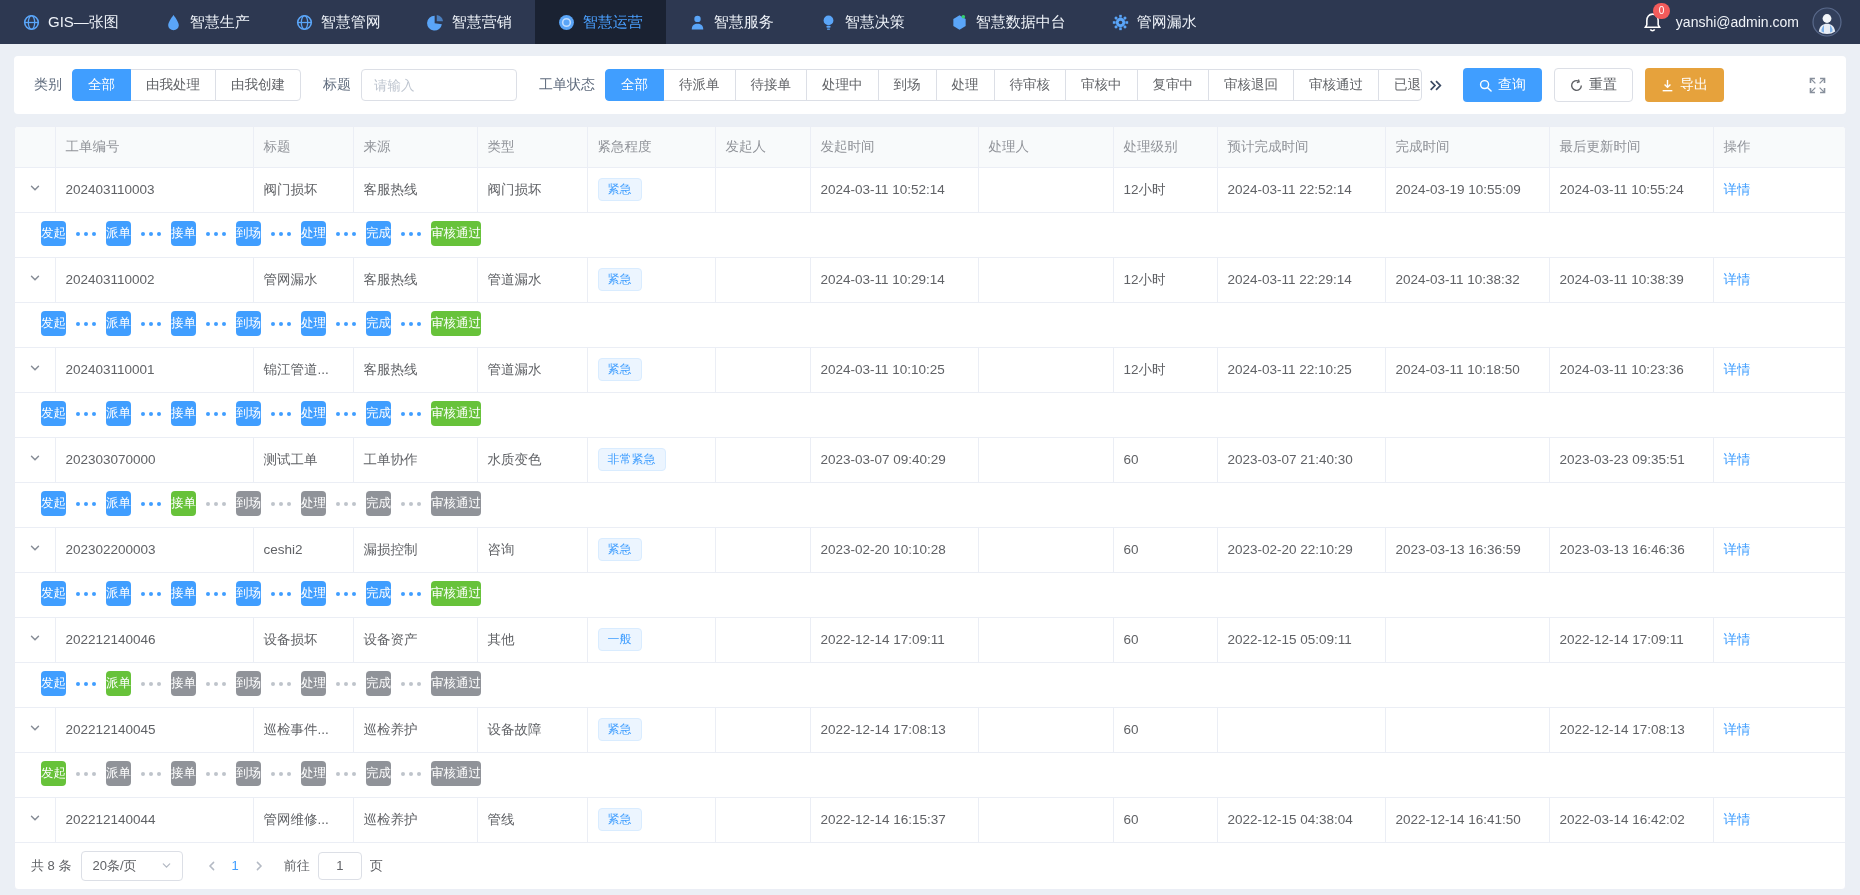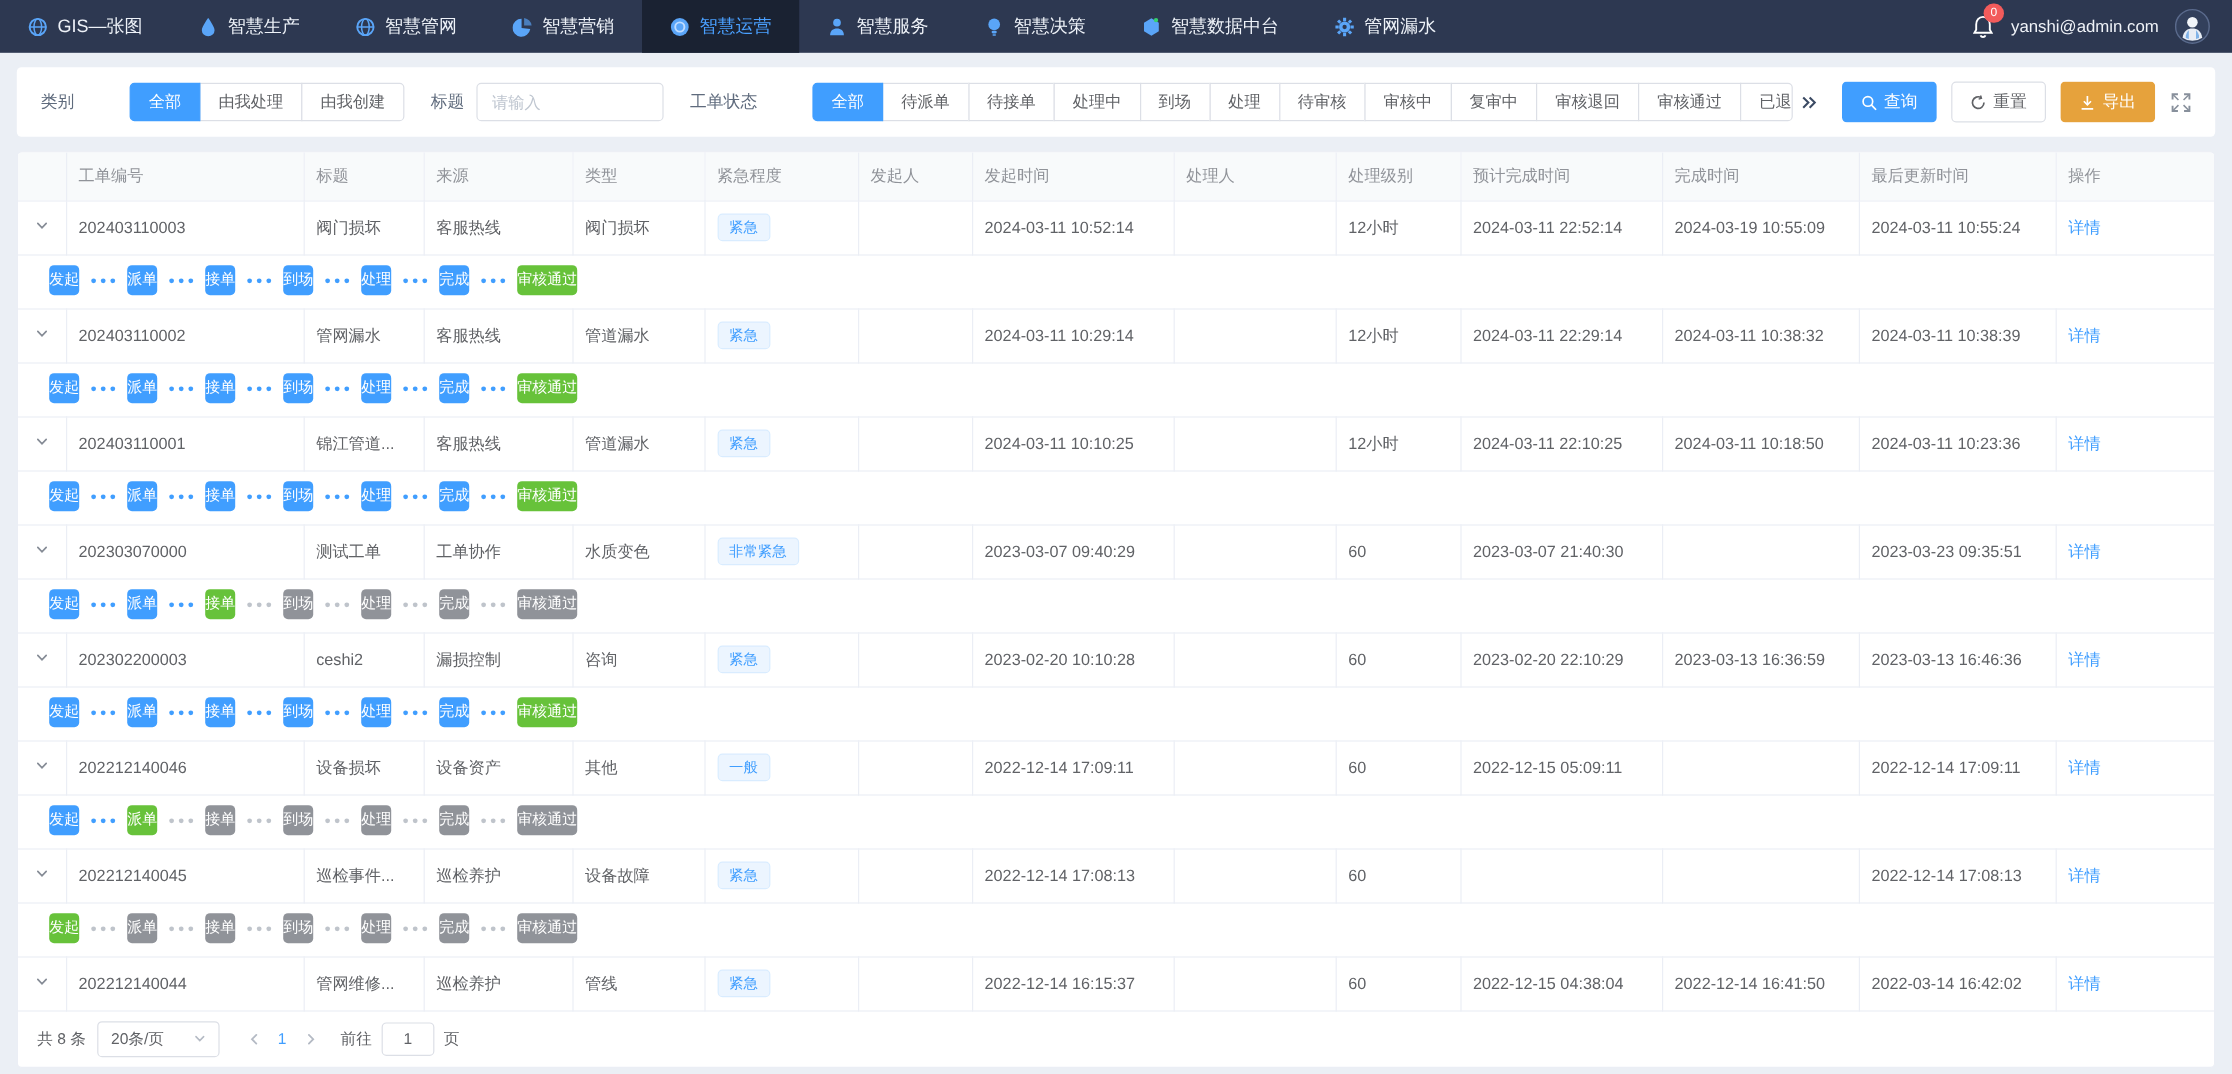--- a/index.html
+++ b/index.html
@@ -34,21 +34,21 @@
   .tab-close svg { width:9px; height:9px; }
   .tab-more { margin-left:auto; display:flex; align-items:center; padding-right:16px; color:#dfe5ee; cursor:pointer; }
   .tab-more svg { width:17px; height:6px; }
 
   
   .content { padding:12px 14px 0; }
 
   .filter-card { background:#fff; border-radius:4px; height:58px; display:flex; align-items:center; padding:0 20px; }
   .f-label { font-size:14px; color:#5f6b7d; margin-right:10px; white-space:nowrap; }
   .ml { margin-left:22px; }
-  .seg-group { display:flex;margin-left:36px; }
+  .seg-group { display:flex; }
   .seg { height:32px; padding:0 15px; background:#fff; border:1px solid #dcdfe6; color:#606266; font-size:13.5px; margin-left:-1px; cursor:pointer; white-space:nowrap; font-family:inherit; }
   .seg:first-child { border-radius:4px 0 0 4px; margin-left:0; }
   .seg:last-child { border-radius:0 4px 4px 0; }
   .seg.active { background:#409eff; border-color:#409eff; color:#fff; position:relative; z-index:1; }
   .seg.clipped { max-width:52px; overflow:hidden; padding-right:0; }
   .f-input { width:156px; height:32px; border:1px solid #dcdfe6; border-radius:4px; padding:0 12px; font-size:13.5px; color:#606266; outline:none; font-family:inherit; }
   .f-input::placeholder { color:#bfc6d0; }
   .more-arrow { color:#3b4a63; margin:0 8px 0 6px; display:flex; cursor:pointer; }
   .more-arrow svg { width:15px; height:15px; }
   .btn { height:32px; border-radius:4px; display:inline-flex; align-items:center; gap:6px; font-size:14px; padding:16px 15px; border:1px solid transparent; cursor:pointer; white-space:nowrap; font-family:inherit; }

